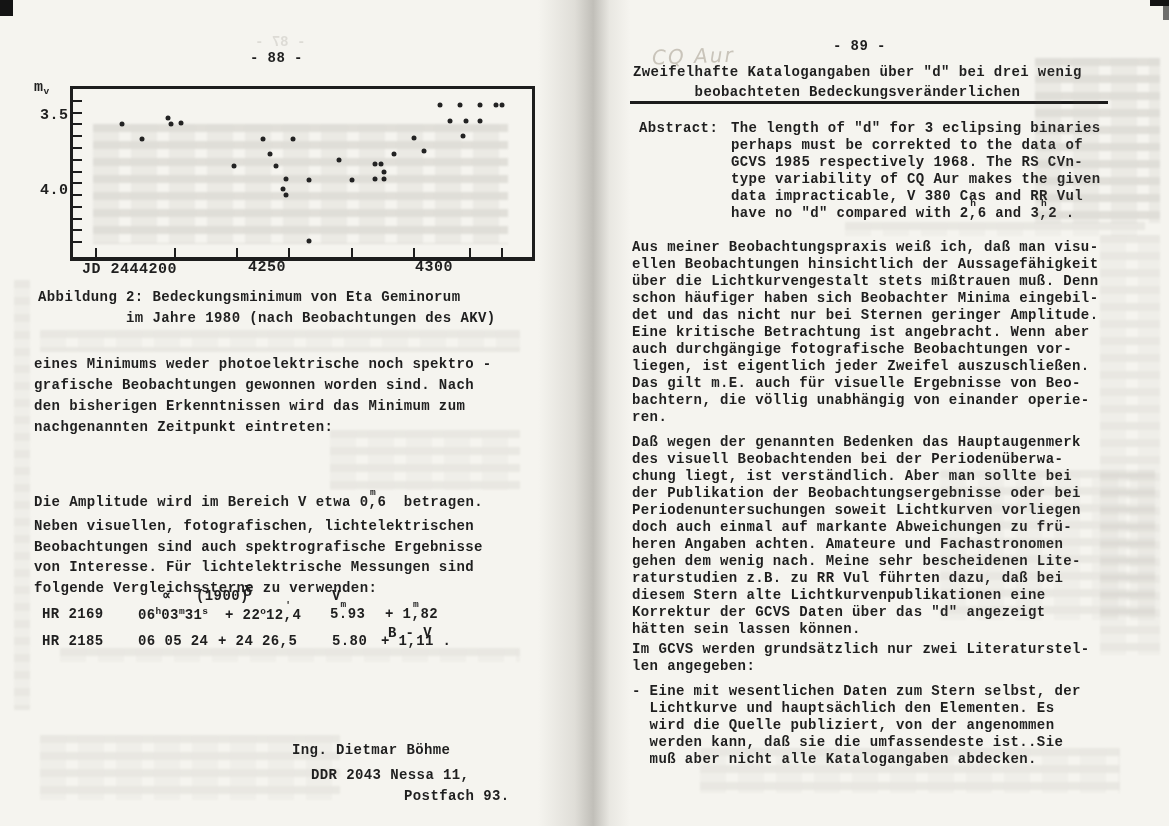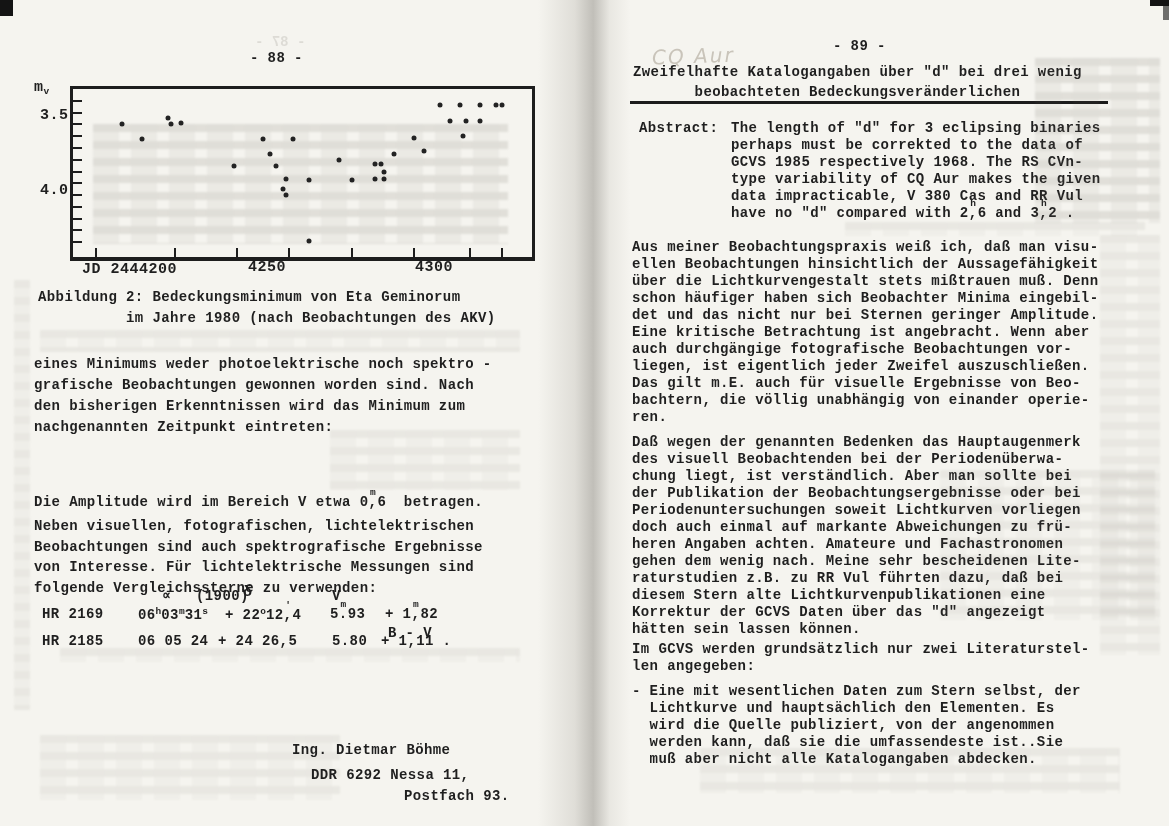--- a/index.html
+++ b/index.html
@@ -155,21 +155,21 @@
         <div class="txt" style="left:218px;top:633px;">+ 24 26,5</div>
         <div class="txt" style="left:332px;top:633px;">5.80</div>
         <div class="txt" style="left:381px;top:633px;">+ 1,11 .</div>
       </div>
     </div>
 
     <div class="ghost light" style="left:60px;top:648px;width:460px;height:14px;"></div>
 
     <div class="ghost light" style="left:40px;top:735px;width:300px;height:65px;"></div>
     <div class="txt" style="left:292px;top:742px;">Ing. Dietmar Böhme</div>
-    <div class="txt" style="left:311px;top:767px;">DDR 6292 Nessa 11,</div>
+    <div class="txt" style="left:311px;top:767px;">DDR 2043 Nessa 11,</div>
     <div class="txt" style="left:404px;top:788px;">Postfach 93.</div>
 
     <div class="ghost light" style="left:14px;top:280px;width:16px;height:430px;"></div>
   </div>
 
   <div class="abs" style="left:545px;top:0;width:624px;height:826px;">
 
     <div class="annotation" style="left:107px;top:44px;">CQ Aur</div>
     <div class="txt" style="left:288px;top:38px;">- 89 -</div>
 

